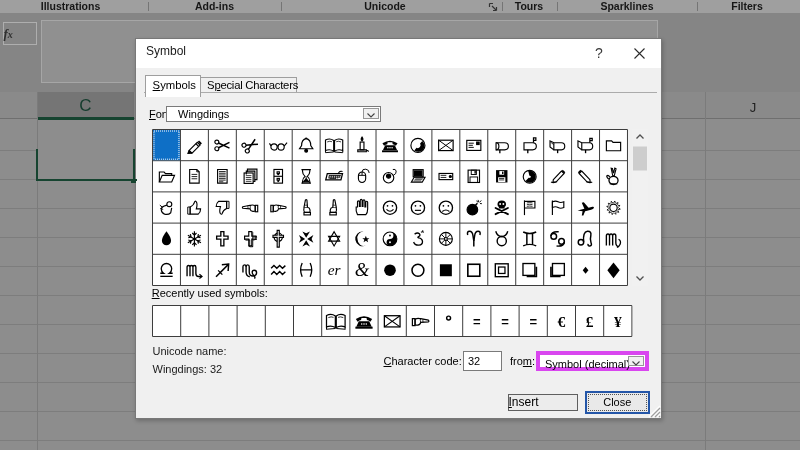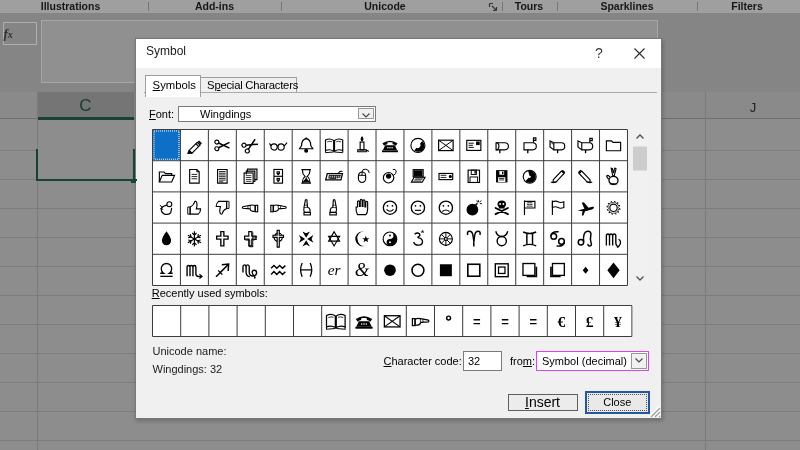--- a/index.html
+++ b/index.html
@@ -21,32 +21,32 @@
 .sel{position:absolute;background:#164430;z-index:1}
 .dlg{position:absolute;left:135px;top:37.5px;width:526.5px;height:381px;background:#f0f0f0;border:1px solid #787878;box-shadow:1px 2px 4px rgba(0,0,0,0.22)}
 .title{position:absolute;left:0;top:0;width:100%;height:29px;background:#fff;font-size:12px;color:#1a1a1a;padding:5.5px 0 0 10px}
 .qm{position:absolute;left:459px;top:6px;font-size:14px;color:#3a3a3a}
 .xbtn{position:absolute;left:498px;top:9.5px}
 .tabline{position:absolute;left:7.5px;top:53px;width:513px;height:1px;background:#ababab}
 .tab1{position:absolute;left:8.6px;top:36.9px;width:56.5px;height:22px;background:#fff;border:1px solid #9e9e9e;border-bottom:none;font-size:11.3px;padding:2.5px 0 0 7px;z-index:2}
 .tab2{position:absolute;left:64.1px;top:38.1px;width:96.5px;height:15.4px;background:#f0f0f0;border:1px solid #9e9e9e;border-bottom:none;font-size:11.3px;padding:1.5px 0 0 6px;white-space:nowrap;letter-spacing:-0.25px}
 .u{text-decoration:underline}
 .flab{position:absolute;left:13px;top:69.5px;font-size:11px;color:#000}
-.combo1{position:absolute;left:42px;top:67px;width:198px;height:16px;background:#fff;border:1px solid #7a7a7a;font-size:11px;padding:1px 0 0 21px}
+.combo1{position:absolute;left:30px;top:67px;width:215px;height:16px;background:#fff;border:1px solid #7a7a7a;font-size:11px;padding:1px 0 0 11px}
 .cbtn{position:absolute;right:1.5px;top:1.5px;bottom:1.5px;width:16px;border:1px solid #979797;background:#f1f1f1;text-align:center}
 .cbtn svg{display:block;margin:3.5px auto 0}
 .gridwrap{position:absolute;left:16px;top:90px}
 .sbar{position:absolute;left:495.5px;top:90px;width:16px;height:157px}
 .rlab2{position:absolute;left:15.7px;top:248px;font-size:11px}
 .recwrap{position:absolute;left:16px;top:266px}
 .ulab{position:absolute;left:16.5px;font-size:11px;color:#1a1a1a}
 .clab{position:absolute;top:316px;font-size:11px;color:#000}
 .inp{position:absolute;left:326.5px;top:312px;width:39px;height:20.5px;background:#fff;border:1px solid #7a7a7a;font-size:11px;padding:3px 0 0 4.5px}
-.combo2{position:absolute;left:399.5px;top:312px;width:113.5px;height:20.5px;background:#fff;border:1px solid #d946ef;font-size:11px;padding:3px 0 0 5.5px}
-.btn{position:absolute;font-size:14px;text-align:center;color:#000}
+.combo2{position:absolute;left:399.5px;top:312px;width:113.5px;height:20.5px;background:#fff;border:4px solid #d946ef;font-size:11px;padding:3px 0 0 5.5px}
+.btn{position:absolute;font-size:12px;color:#000}
 .ins{left:371.5px;top:355.5px;width:70px;height:17px;background:#ececec;border:1px solid #5f5f5f;line-height:15px}
 .btnc{position:absolute;left:448.5px;top:352.5px;width:65.5px;height:22.5px;background:#e9e9e9;border:2px solid #2456a8;outline:1px dotted #555;outline-offset:-4px;font-size:11px;text-align:center;line-height:18px}
 .grip{position:absolute;right:0;bottom:0}
 </style></head>
 <body>
 <div class="strip">
     <div class="rlab" style="left:10.5px;width:120px">Illustrations</div>
     <div class="rlab" style="left:154.5px;width:120px">Add-ins</div>
     <div class="rlab" style="left:325px;width:120px">Unicode</div>
     <div class="rlab" style="left:469px;width:120px">Tours</div>

